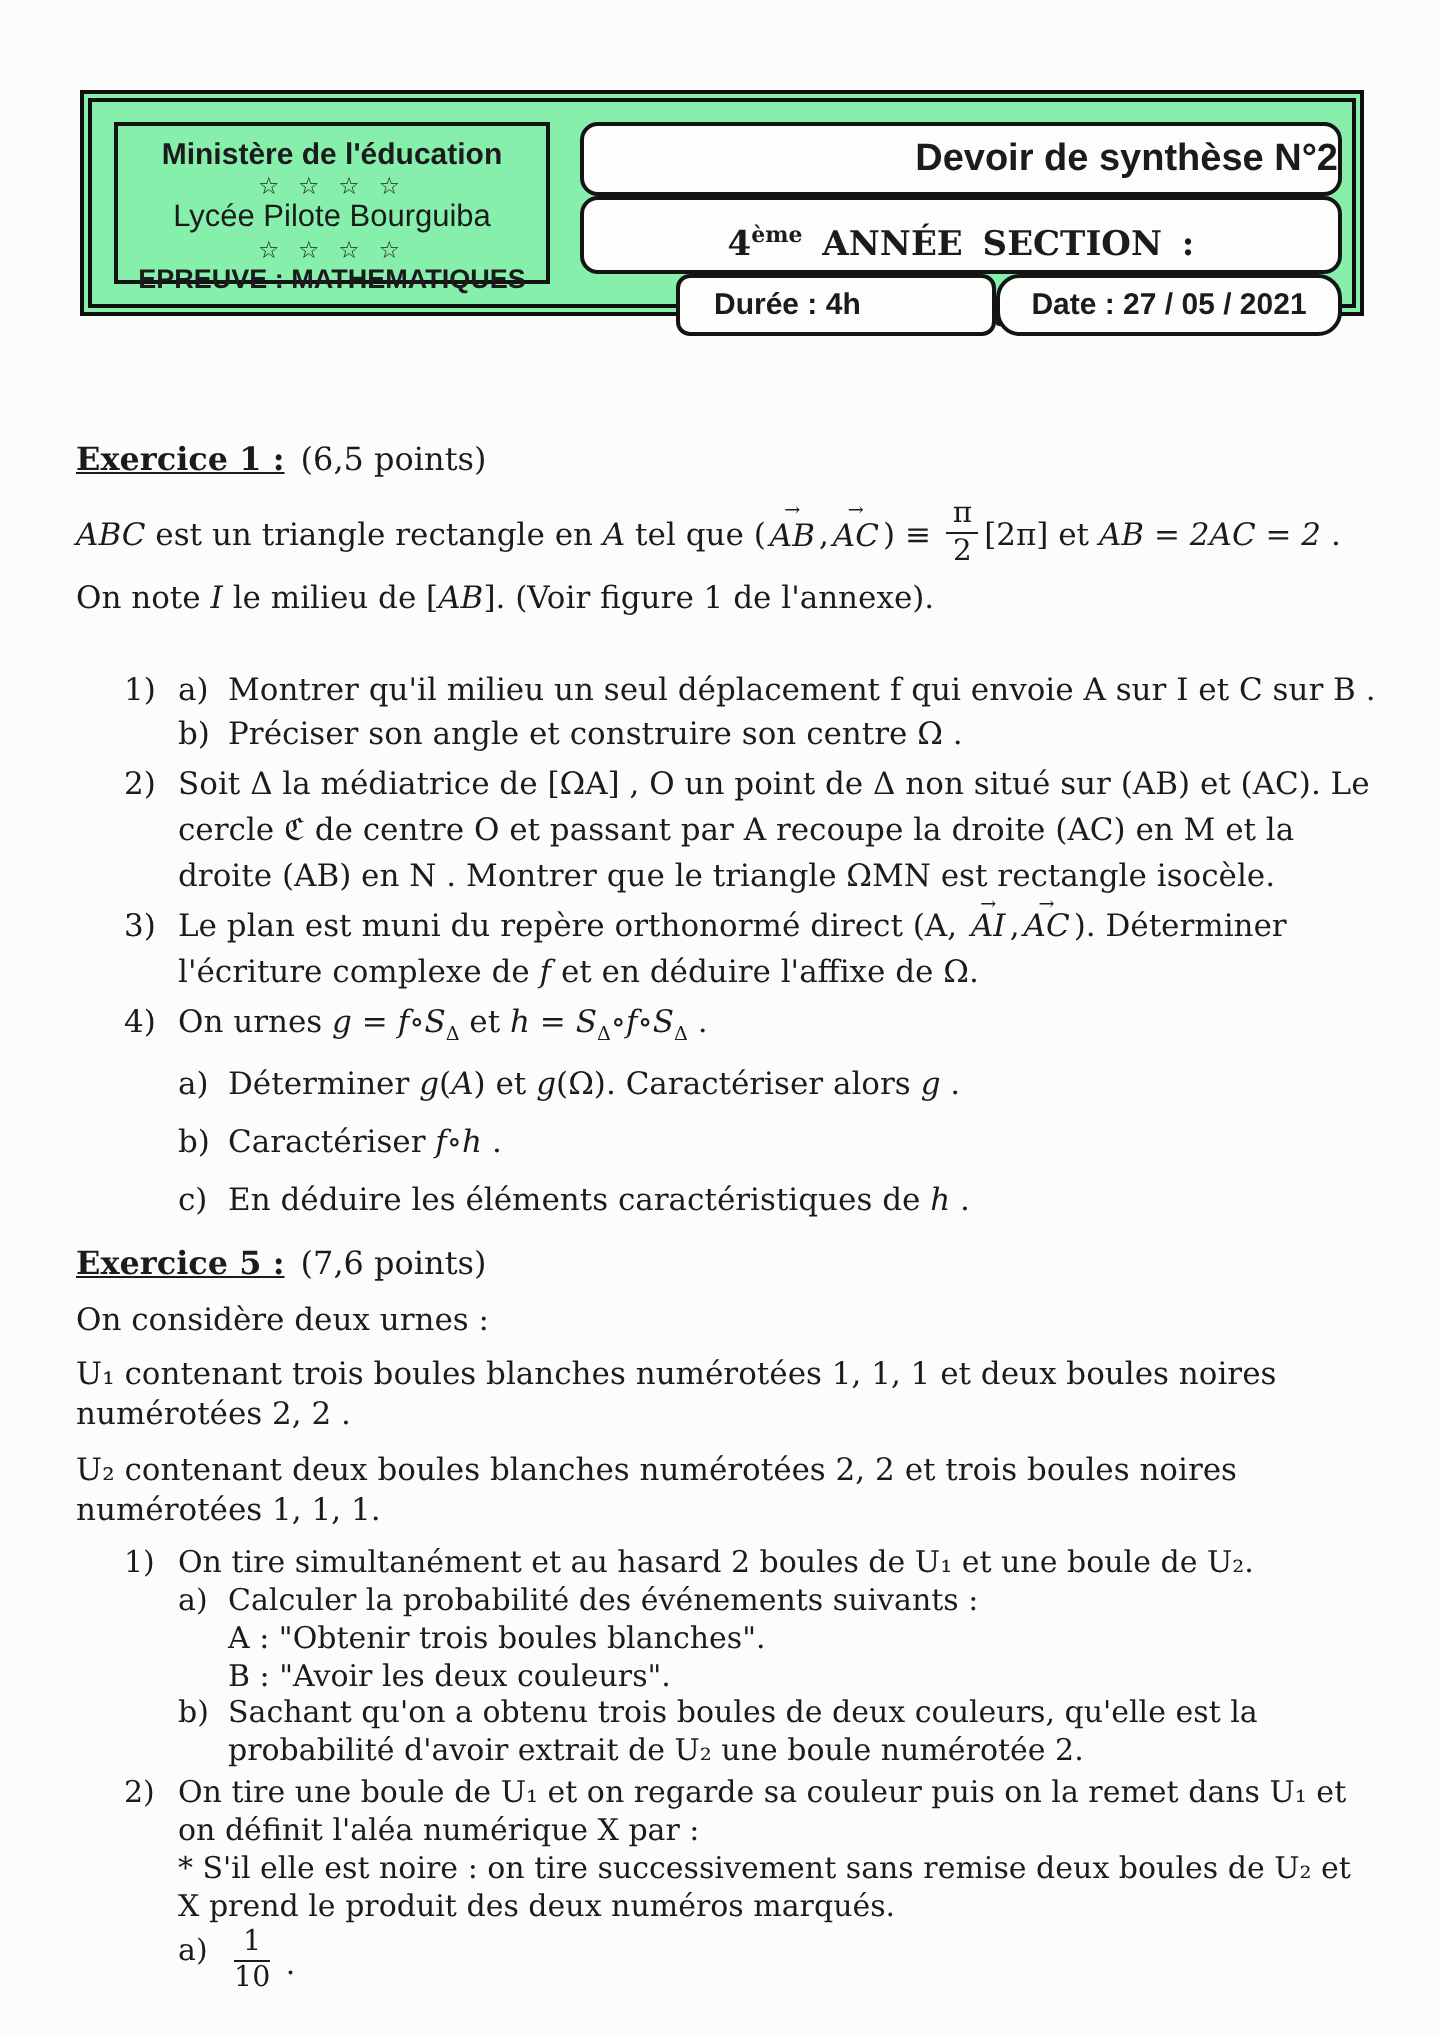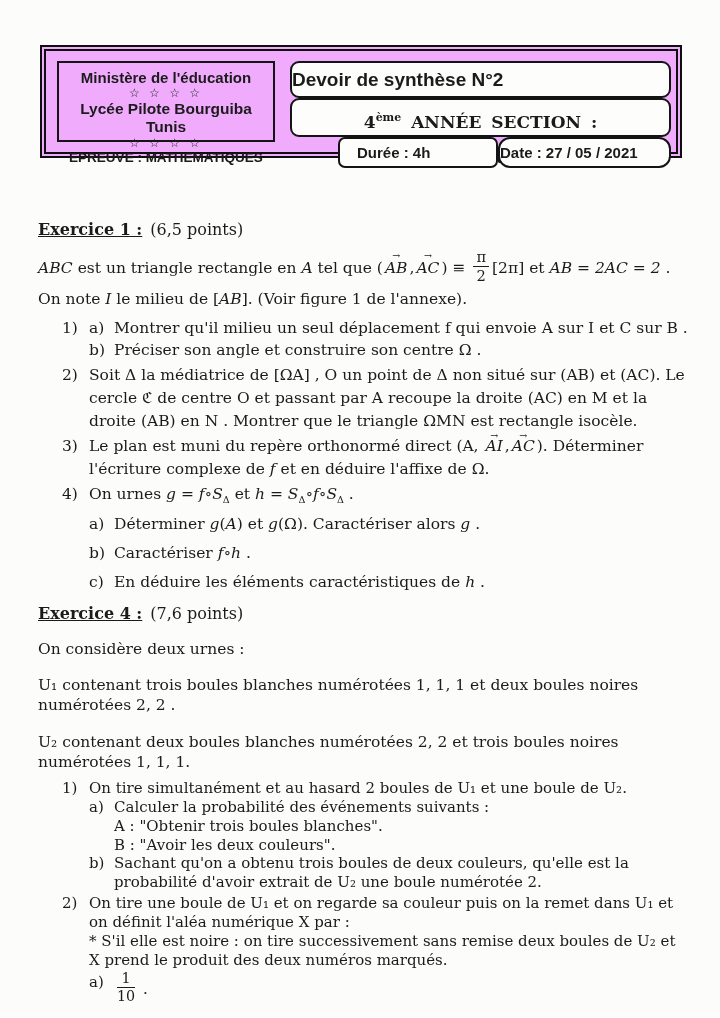--- a/index.html
+++ b/index.html
@@ -1,60 +1,60 @@
 <!DOCTYPE html>
 <html><head>
 <meta charset="utf-8">
 <style>
   html,body{margin:0;padding:0;background:#e9e9e7;}
   .page{position:relative;width:720px;height:1018px;margin:0 auto;background:#fcfcfa;
         font-family:"DejaVu Serif",serif;color:#1b1b1b;overflow:hidden;}
 
   
   .hdr{position:absolute;left:40px;top:45px;width:642px;height:113px;box-sizing:border-box;
-       border:6px double #0f0f0f;display:flex;gap:15px;padding:10px 11px;background:#f0abfc;}
+       border:6px double #0f0f0f;display:flex;gap:15px;padding:10px 11px;background:#86efac;}
   .hdr-left{flex:none;width:218px;box-sizing:border-box;border:2px solid #141414;
             text-align:center;padding:6px 3px 5px;display:flex;flex-direction:column;
             justify-content:space-between;font-family:"Liberation Sans",sans-serif;}
   .min{font-weight:bold;font-size:15px;}
   .stars{font-size:12px;letter-spacing:3px;color:#222;}
-  .school{font-weight:bold;font-size:15.5px;line-height:1.15;}
+  .school{font-weight:normal;font-size:15.5px;line-height:1.15;}
   .epreuve{font-weight:bold;font-size:13.5px;}
   .hdr-right{flex:1;display:flex;flex-direction:column;justify-content:space-between;}
   .box{box-sizing:border-box;border:2px solid #141414;border-radius:9px;background:#fdfdfc;}
-  .title-box{height:37px;line-height:33px;text-align:left;font-family:"Liberation Sans",sans-serif;
+  .title-box{height:37px;line-height:33px;text-align:right;font-family:"Liberation Sans",sans-serif;
              font-weight:bold;font-size:19px;}
   .section-box{height:39px;line-height:35px;text-align:center;font-family:"DejaVu Serif",serif;
                font-weight:bold;font-size:17px;word-spacing:4px;}
   .section-box sup{font-size:11px;}
   .row3{display:flex;justify-content:space-between;padding-left:48px;}
   .duree-box{width:160px;height:31px;line-height:27px;border-radius:7px;text-align:left;
              padding-left:17px;font-family:"Liberation Sans",sans-serif;font-weight:bold;font-size:15px;}
   .date-box{width:173px;height:31px;line-height:27px;border-radius:12px;border-width:2.5px;
-            font-family:"Liberation Sans",sans-serif;font-weight:bold;font-size:15px;}
+            text-align:center;font-family:"Liberation Sans",sans-serif;font-weight:bold;font-size:15px;}
 
   
   .content{position:absolute;left:38px;top:220px;width:650px;font-size:15.5px;}
   .ex-head{margin:0 0 12px;font-size:16px;}
   .ex-head.ex2{margin:10px 0 9px;}
   .ex-title{font-weight:bold;text-decoration:underline;}
   .ex-points{margin-left:8px;}
-  .intro{margin:0 0 3px;line-height:1.75;}
+  .intro{margin:0 0 20px;line-height:1.75;}
 
   .list1{margin-left:24px;}
   .li{display:flex;margin-bottom:2px;}
   .list1 .li{line-height:1.48;}
   .num{flex:none;width:27px;}
   .body{flex:1;min-width:0;}
   .subli{display:flex;}
   .slab{flex:none;width:25px;}
   .stx{flex:1;min-width:0;}
   .sp{margin-top:6px;}
 
-  .line2{margin:16px 0 7px;line-height:1.3;}
+  .line2{margin:0 0 7px;line-height:1.3;}
   .list2{margin-left:24px;font-size:15px;}
   .list2 .li{line-height:1.26;margin-bottom:2px;}
   .evt{margin-left:25px;}
   .sp2{margin-top:3px;}
 
   
   .it{font-style:italic;}
   sub{font-size:0.62em;}
   .vec{font-style:italic;display:inline-block;position:relative;margin:0 1px;padding:0 1px;}
   .vec::after{content:"\2192";position:absolute;left:0;right:0;top:-0.66em;font-size:0.62em;
@@ -67,21 +67,20 @@
 </head>
 <body>
 
 <div class="page">
 
   <header class="hdr">
     <div class="hdr-left">
       <div class="min">Ministère de l'éducation</div>
       <div class="stars">☆ ☆ ☆ ☆</div>
       <div class="school">Lycée Pilote Bourguiba</div>
-      <div class="school">Tunis</div>
       <div class="stars">☆ ☆ ☆ ☆</div>
       <div class="epreuve">EPREUVE : MATHEMATIQUES</div>
     </div>
     <div class="hdr-right">
       <div class="box title-box">
         <span>Devoir de synthèse N°2</span>
       </div>
       <div class="box section-box">
         <span>4</span><sup>ème</sup><span> ANNÉE SECTION : Mathématiques</span>
       </div>
@@ -144,21 +143,21 @@
           </div>
           <div class="subli sp">
             <span class="slab">c)</span>
               <span class="stx"><span>En déduire les éléments caractéristiques de </span><span class="it">h</span><span> .</span></span>
           </div>
         </div>
       </div>
     </div>
 
     <p class="ex-head ex2">
-      <span class="ex-title">Exercice 4 :</span><span class="ex-points">(7,6 points)</span>
+      <span class="ex-title">Exercice 5 :</span><span class="ex-points">(7,6 points)</span>
     </p>
 
     <p class="line2">On considère deux urnes :</p>
     <p class="line2">U₁ contenant trois boules blanches numérotées 1, 1, 1 et deux boules noires numérotées 2, 2 .</p>
     <p class="line2">U₂ contenant deux boules blanches numérotées 2, 2 et trois boules noires numérotées 1, 1, 1.</p>
 
     <div class="list2">
 
       <div class="li">
         <span class="num">1)</span>

